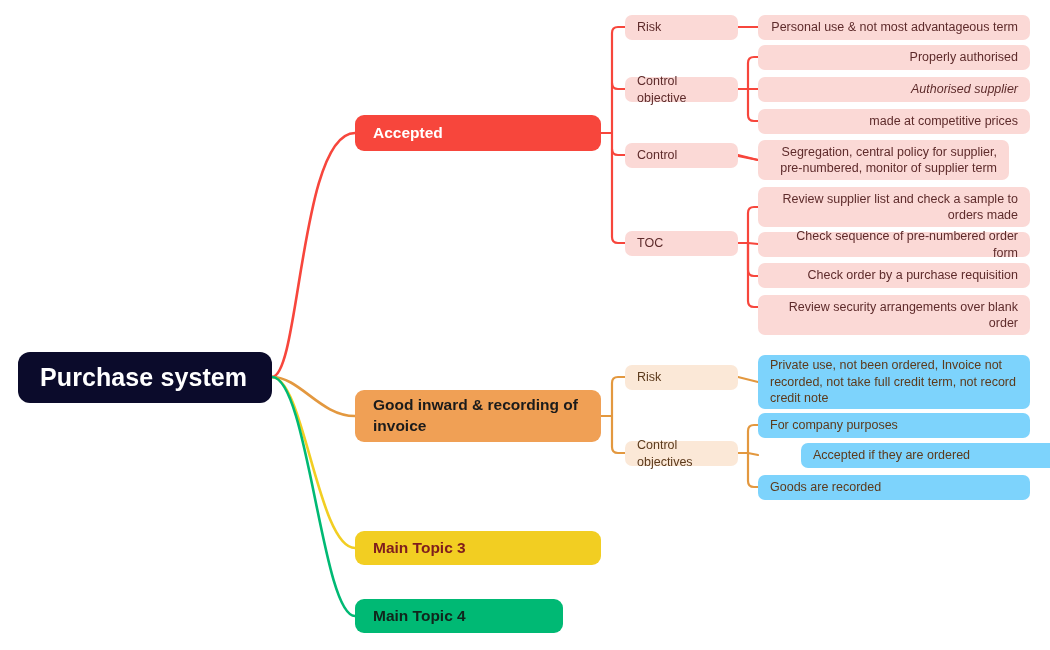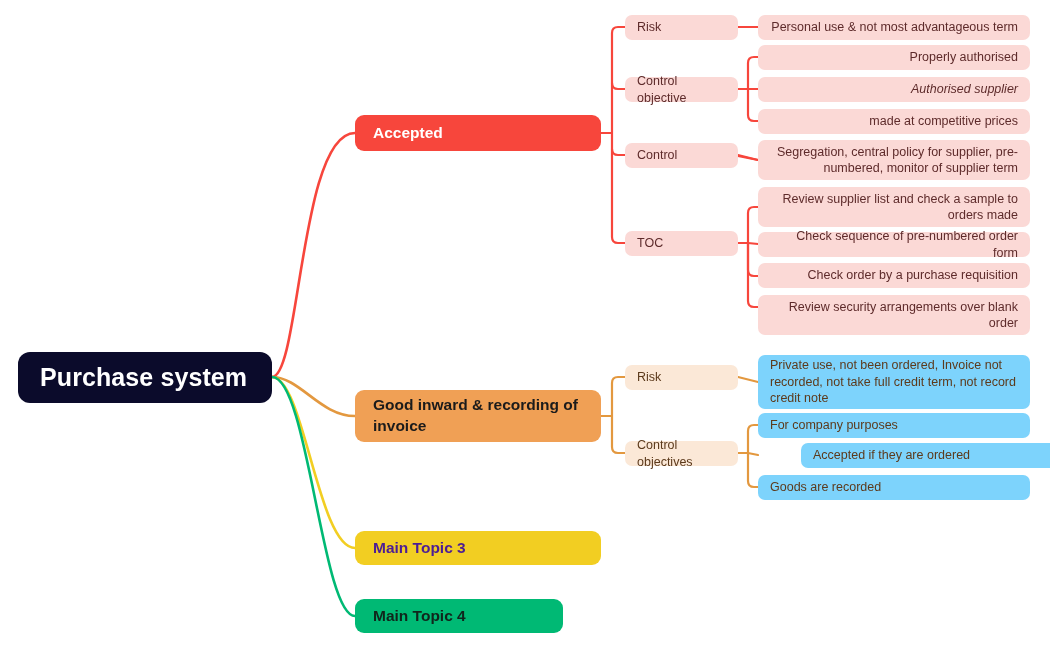--- a/index.html
+++ b/index.html
@@ -63,21 +63,21 @@
   .main-topic .node-label {
     font-size: 15.5px;
     font-weight: bold;
     line-height: 1.33;
   }
   .mt-red    { background: #F7463C; }
   .mt-red .node-label    { color: #ffffff; }
   .mt-orange { background: #F0A055; }
   .mt-orange .node-label { color: #1b1b1b; }
   .mt-yellow { background: #F2CE22; }
-  .mt-yellow .node-label { color: #4c1d95; }
+  .mt-yellow .node-label { color: #7f1d1d; }
   .mt-green  { background: #00B974; }
   .mt-green .node-label  { color: #10261c; }
 
   
   .sub-topic {
     border-radius: 7px;
     padding: 0 12px;
   }
   .sub-topic .node-label {
     font-size: 12.5px;
@@ -193,21 +193,21 @@
       </div>
       <div class="node leaf lf-pink" style="left: 758px; top: 45px; width: 272px; height: 25px;">
         <span class="node-label">Properly authorised</span>
       </div>
       <div class="node leaf lf-pink" style="left: 758px; top: 77px; width: 272px; height: 25px; font-style: italic;">
         <span class="node-label">Authorised supplier</span>
       </div>
       <div class="node leaf lf-pink" style="left: 758px; top: 109px; width: 272px; height: 25px;">
         <span class="node-label">made at competitive prices</span>
       </div>
-      <div class="node leaf lf-pink" style="left: 758px; top: 140px; width: 272px; height: 40px;">
+      <div class="node leaf lf-pink" style="left: 758px; top: 140px; width: 251px; height: 40px;">
         <span class="node-label">Segregation, central policy for supplier, pre-numbered, monitor of supplier term</span>
       </div>
       <div class="node leaf lf-pink" style="left: 758px; top: 187px; width: 272px; height: 40px;">
         <span class="node-label">Review supplier list and check a sample to orders made</span>
       </div>
       <div class="node leaf lf-pink" style="left: 758px; top: 232px; width: 272px; height: 25px;">
         <span class="node-label">Check sequence of pre-numbered order form</span>
       </div>
       <div class="node leaf lf-pink" style="left: 758px; top: 263px; width: 272px; height: 25px;">
         <span class="node-label">Check order by a purchase requisition</span>

